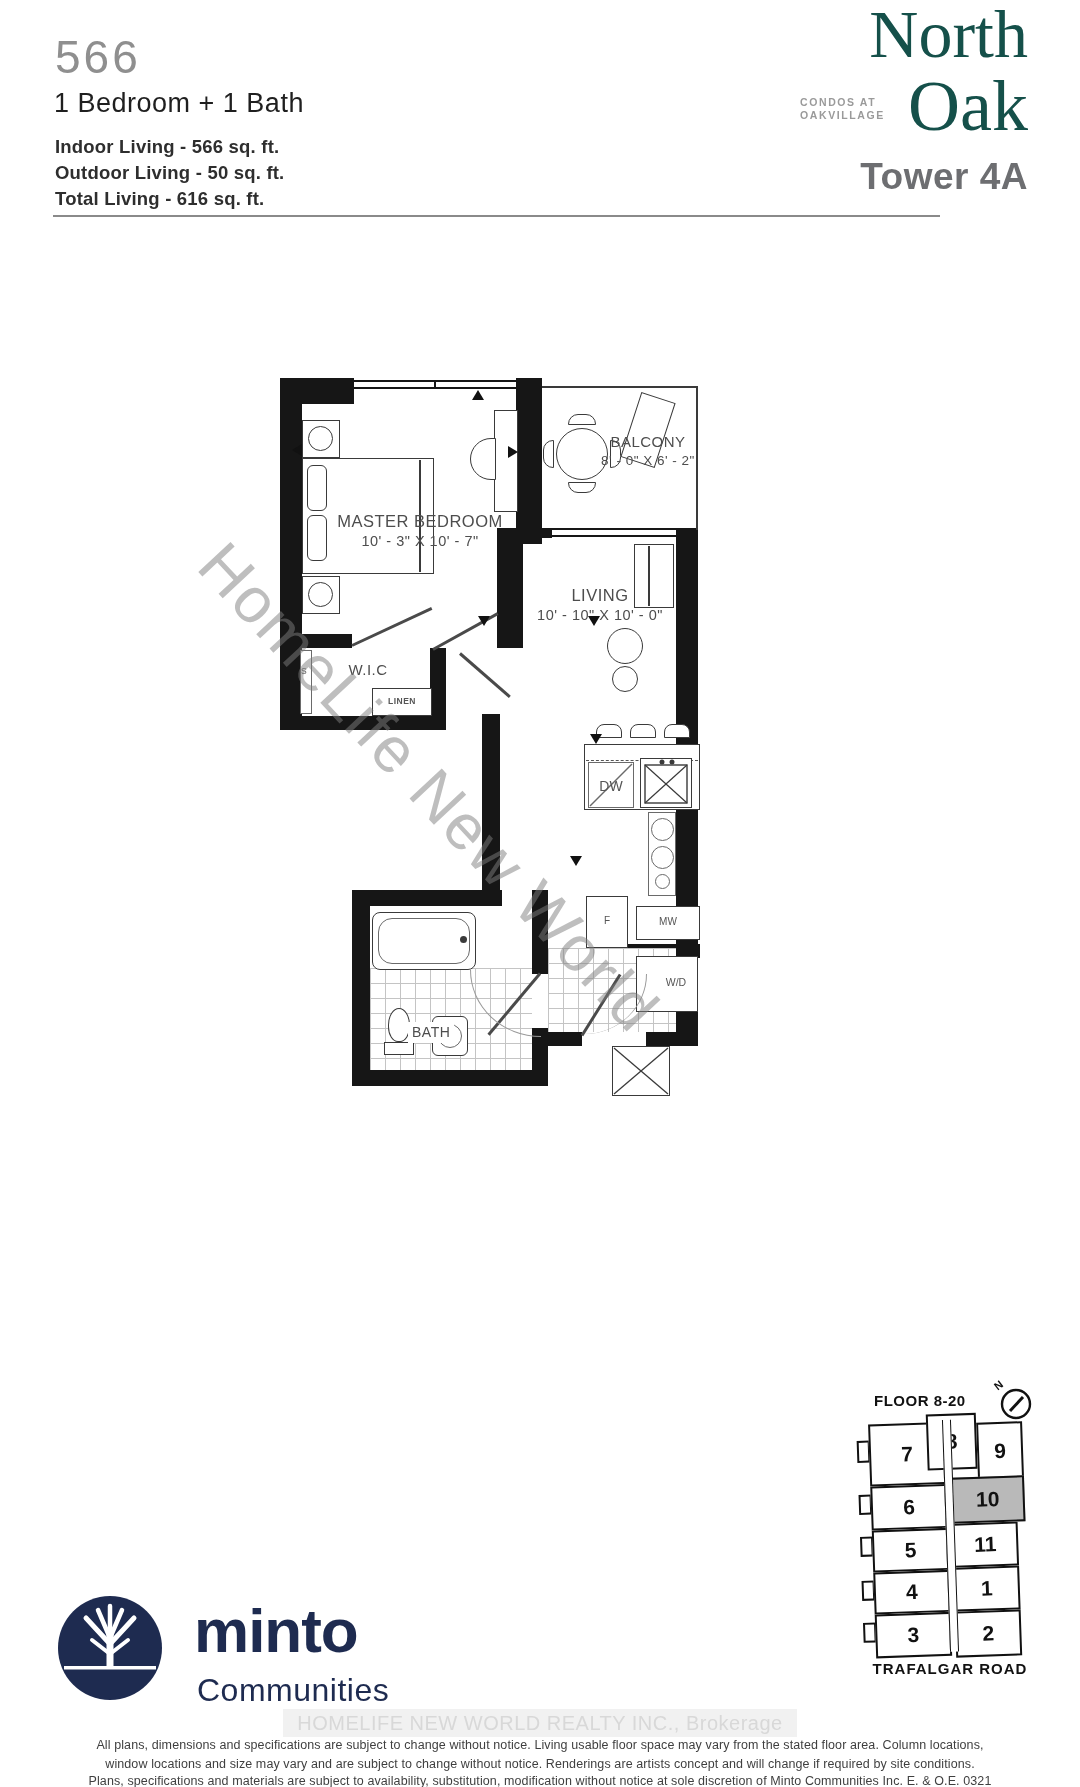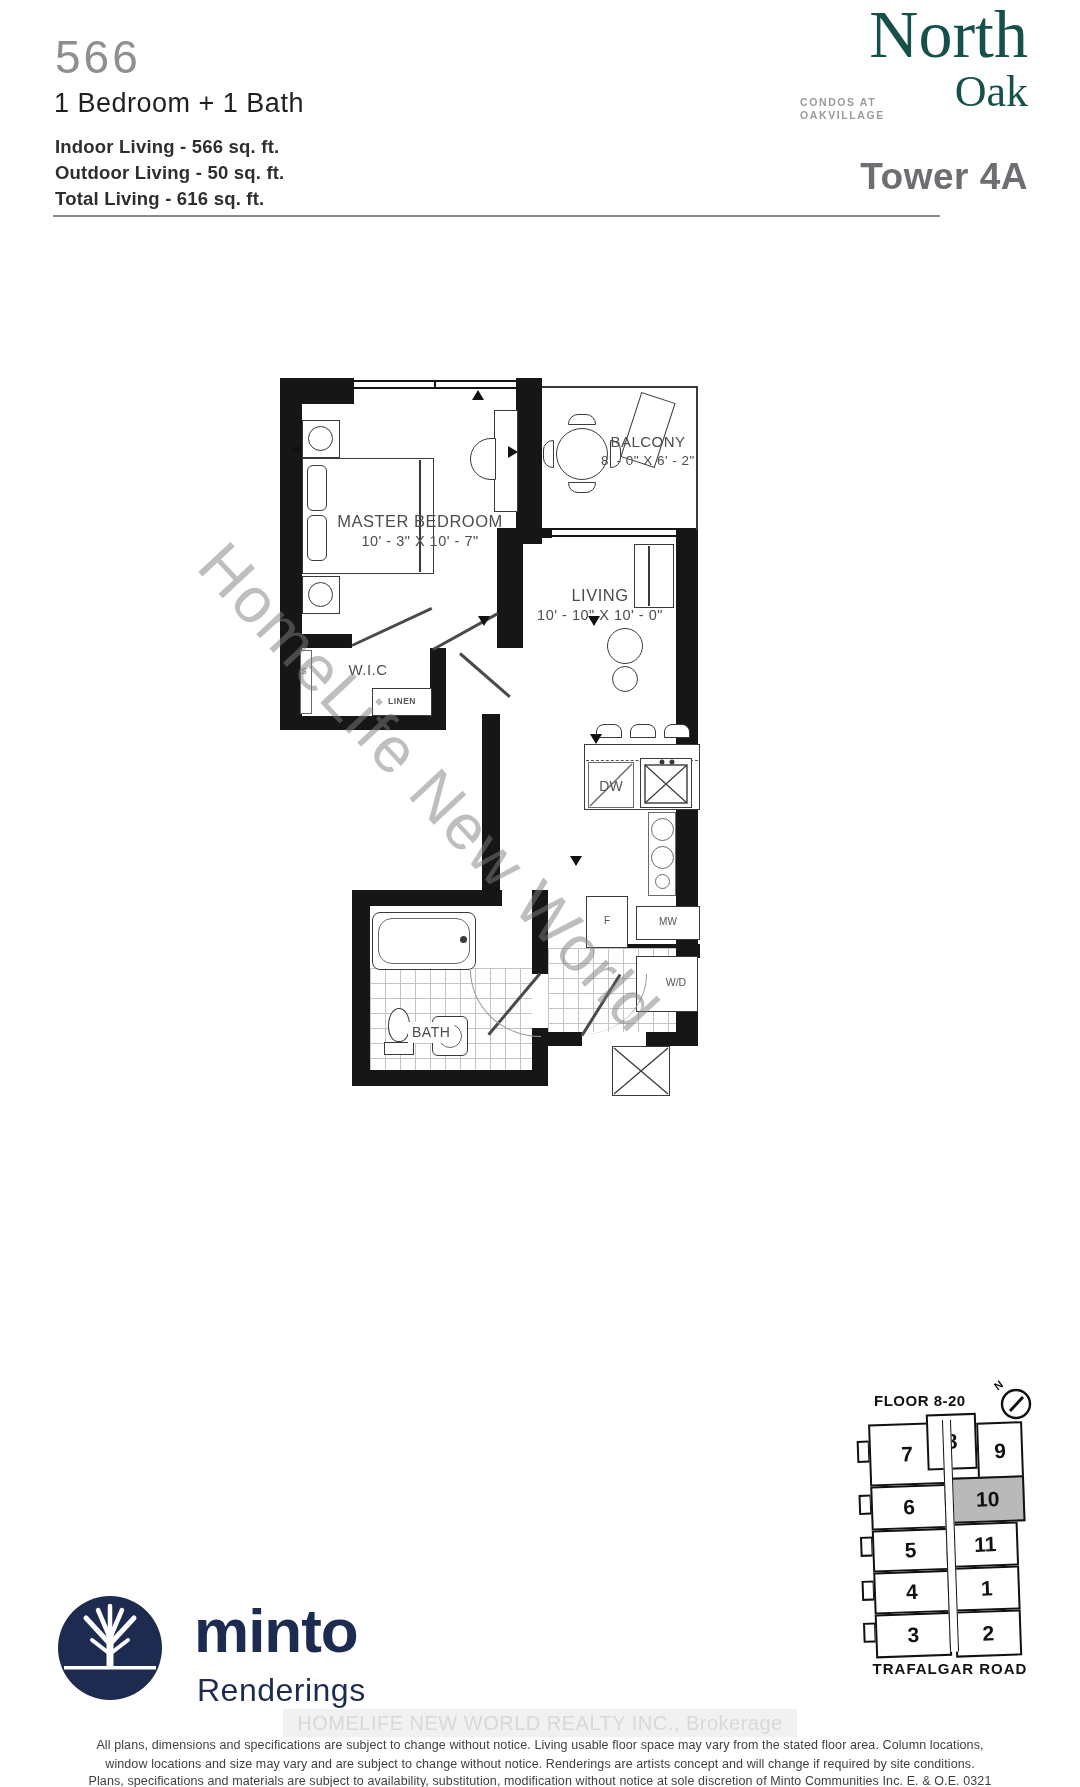--- a/index.html
+++ b/index.html
@@ -52,21 +52,21 @@
 <body>
 
 <div class="a unit-num" style="left:55px;top:30px;">566</div>
 <div class="a unit-type" style="left:54px;top:88px;">1 Bedroom + 1 Bath</div>
 <div class="a hdr-line" style="left:55px;top:134px;">Indoor Living - 566 sq. ft.</div>
 <div class="a hdr-line" style="left:55px;top:160px;">Outdoor Living - 50 sq. ft.</div>
 <div class="a hdr-line" style="left:55px;top:186px;">Total Living - 616 sq. ft.</div>
 <div class="a divider" style="left:53px;top:215px;width:887px;"></div>
 
 <div class="a brand-serif" style="left:760px;top:0px;width:268px;font-size:68px;">North</div>
-<div class="a brand-serif" style="left:760px;top:70px;width:268px;font-size:44px;">Oak</div>
+<div class="a brand-serif" style="left:760px;top:70px;width:268px;font-size:72px;">Oak</div>
 <div class="a" style="left:800px;top:96px;">
   <div class="brand-sub">CONDOS AT</div>
   <div class="brand-sub">OAKVILLAGE</div>
 </div>
 <div class="a tower" style="left:760px;top:156px;width:268px;">Tower 4A</div>
 
 <div class="a" style="left:0;top:0;width:1080px;height:1787px;">
 
   <div class="a wall" style="left:280px;top:378px;width:74px;height:26px;"></div>
   <div class="a wall" style="left:280px;top:378px;width:22px;height:350px;"></div>
@@ -267,20 +267,20 @@
     <line x1="52" y1="48" x2="28" y2="22" stroke="#fff" stroke-width="5" stroke-linecap="round"></line>
     <line x1="52" y1="48" x2="76" y2="22" stroke="#fff" stroke-width="5" stroke-linecap="round"></line>
     <line x1="52" y1="42" x2="40" y2="14" stroke="#fff" stroke-width="4.5" stroke-linecap="round"></line>
     <line x1="52" y1="42" x2="64" y2="14" stroke="#fff" stroke-width="4.5" stroke-linecap="round"></line>
     <line x1="52" y1="40" x2="52" y2="10" stroke="#fff" stroke-width="4.5" stroke-linecap="round"></line>
     <line x1="52" y1="58" x2="34" y2="44" stroke="#fff" stroke-width="4" stroke-linecap="round"></line>
     <line x1="52" y1="58" x2="70" y2="44" stroke="#fff" stroke-width="4" stroke-linecap="round"></line>
   </svg>
 </div>
 <div class="a minto-name" style="left:194px;top:1600px;">minto</div>
-<div class="a minto-sub" style="left:197px;top:1674px;">Renderings</div>
+<div class="a minto-sub" style="left:197px;top:1674px;">Communities</div>
 
 <div class="a" style="left:0;top:1712px;width:1080px;text-align:center;">
   <span class="wm-brokerage">HOMELIFE NEW WORLD REALTY INC., Brokerage</span>
 </div>
 <div class="a disc" style="top:1738px;">All plans, dimensions and specifications are subject to change without notice. Living usable floor space may vary from the stated floor area. Column locations,</div>
 <div class="a disc" style="top:1757px;">window locations and size may vary and are subject to change without notice. Renderings are artists concept and will change if required by site conditions.</div>
 <div class="a disc" style="top:1774px;">Plans, specifications and materials are subject to availability, substitution, modification without notice at sole discretion of Minto Communities Inc.   E. &amp; O.E. 0321</div>
 
 </body></html>

